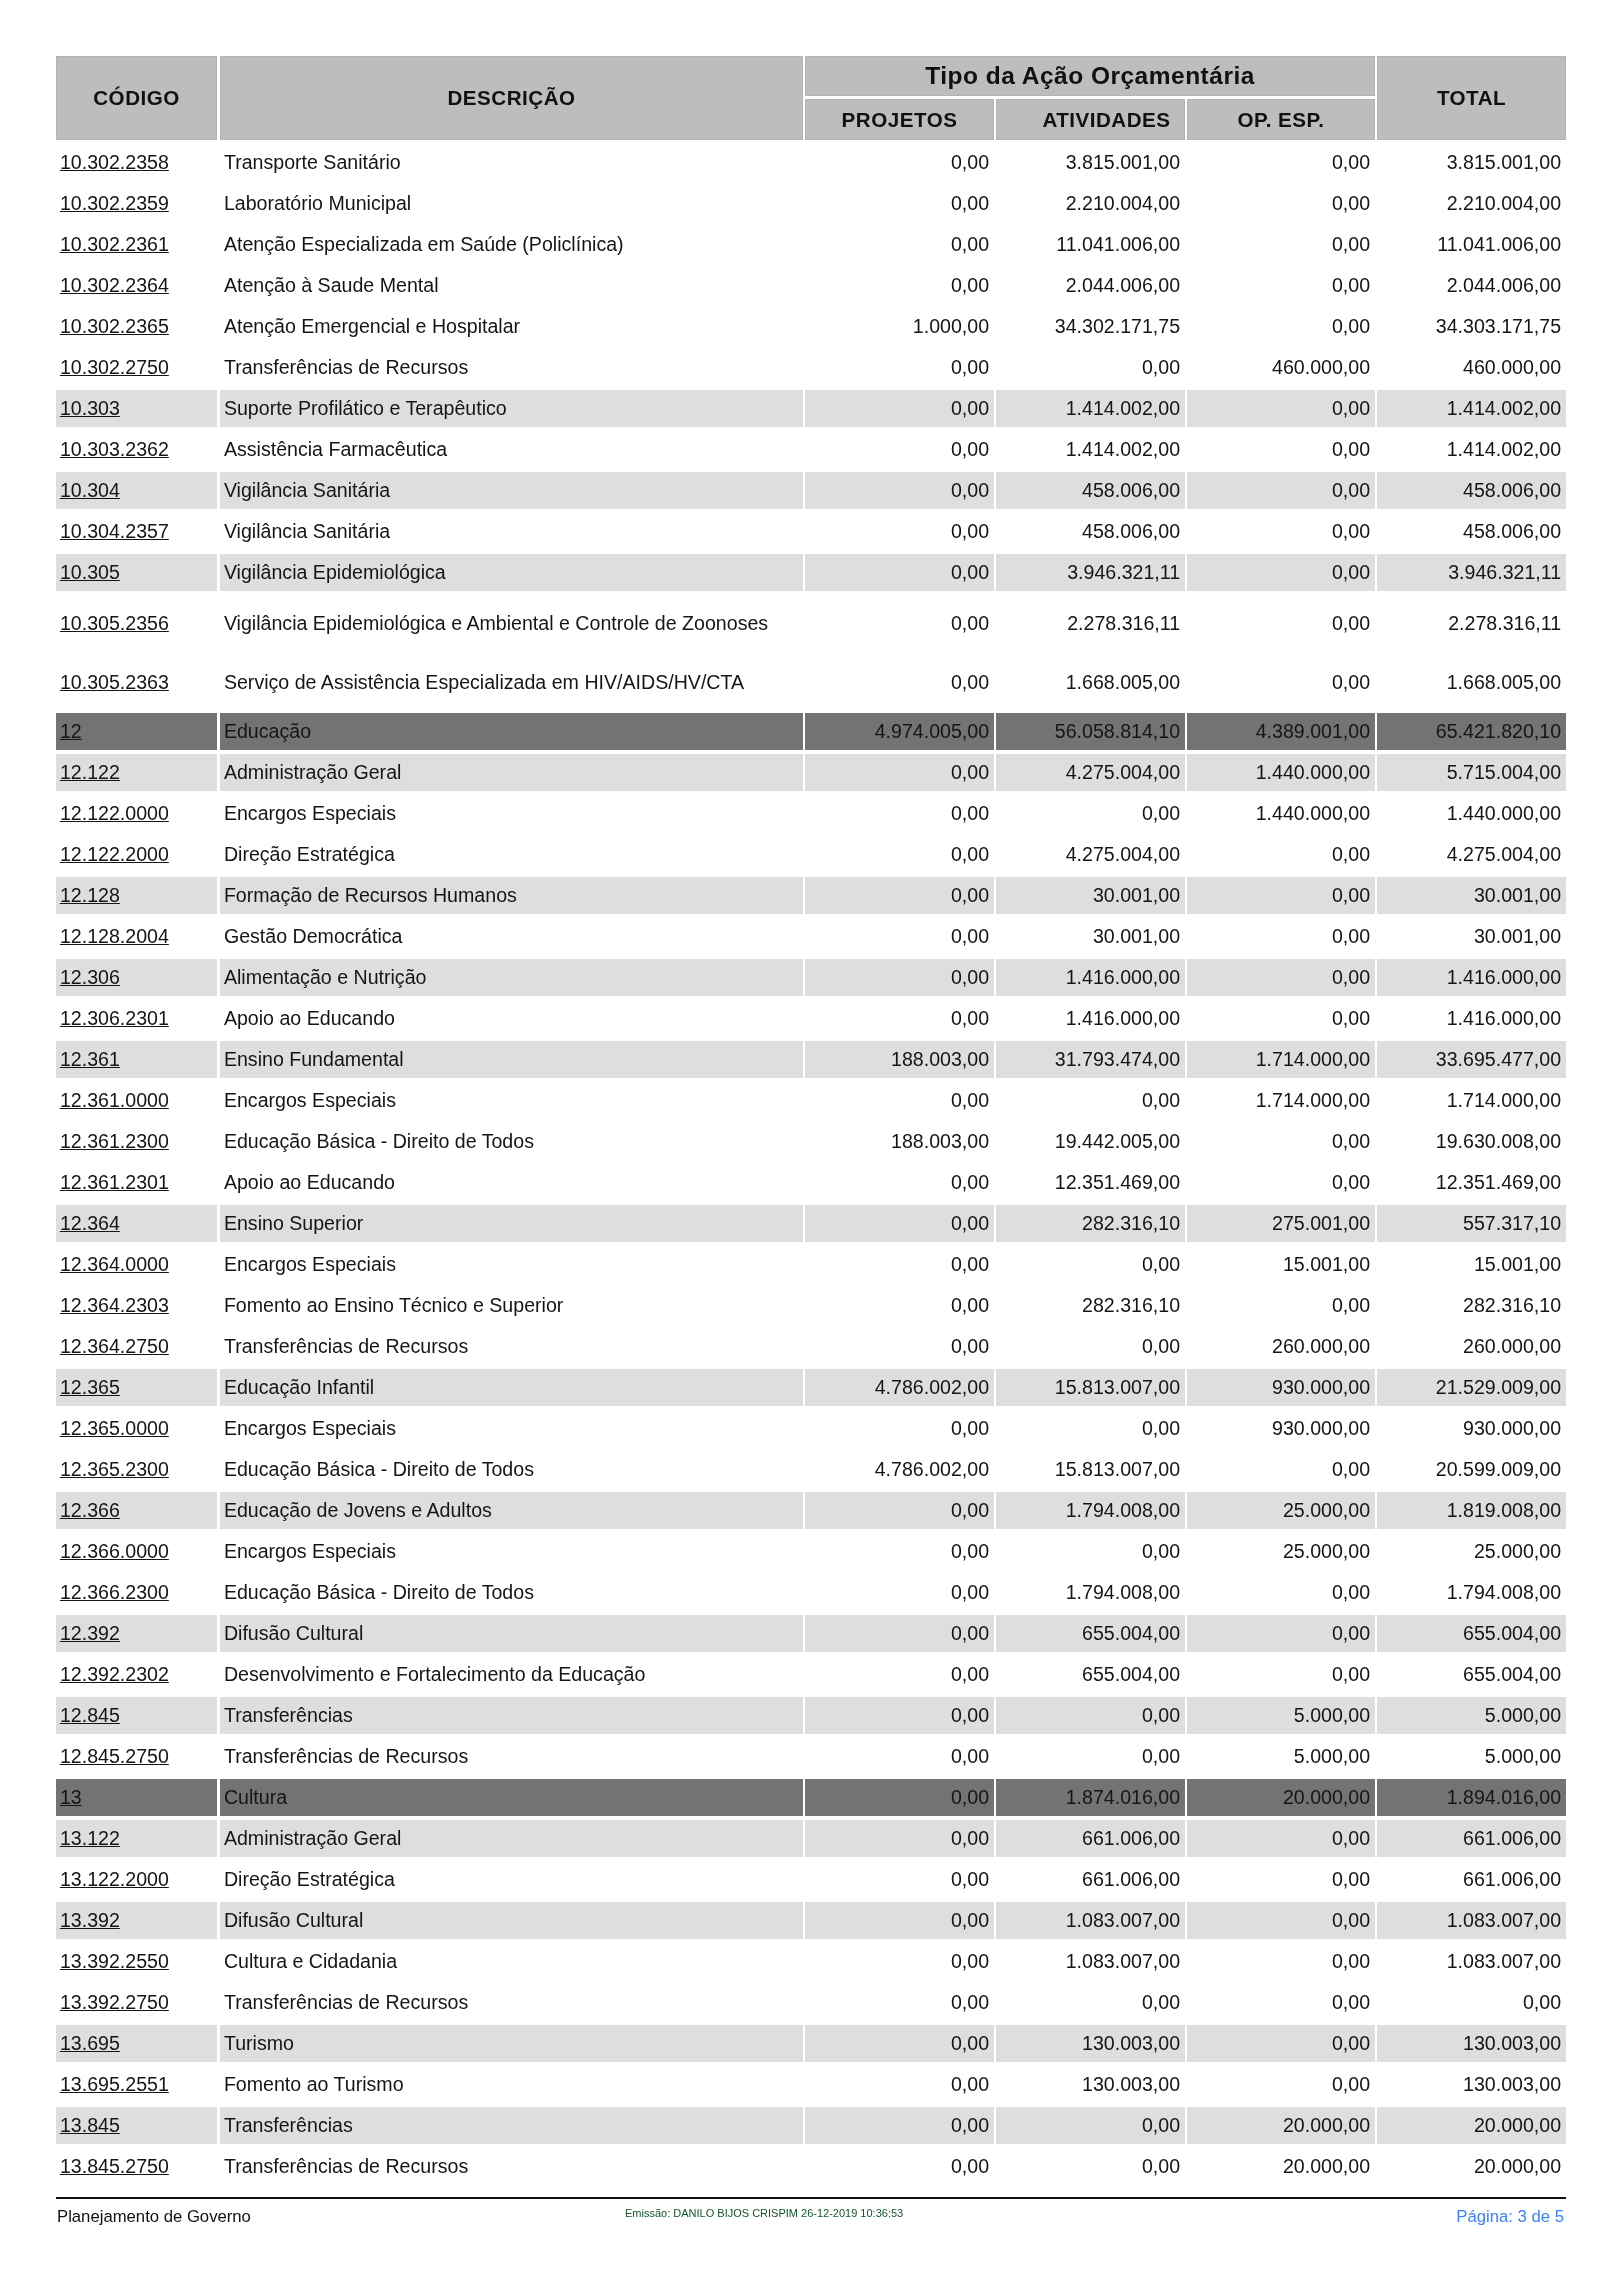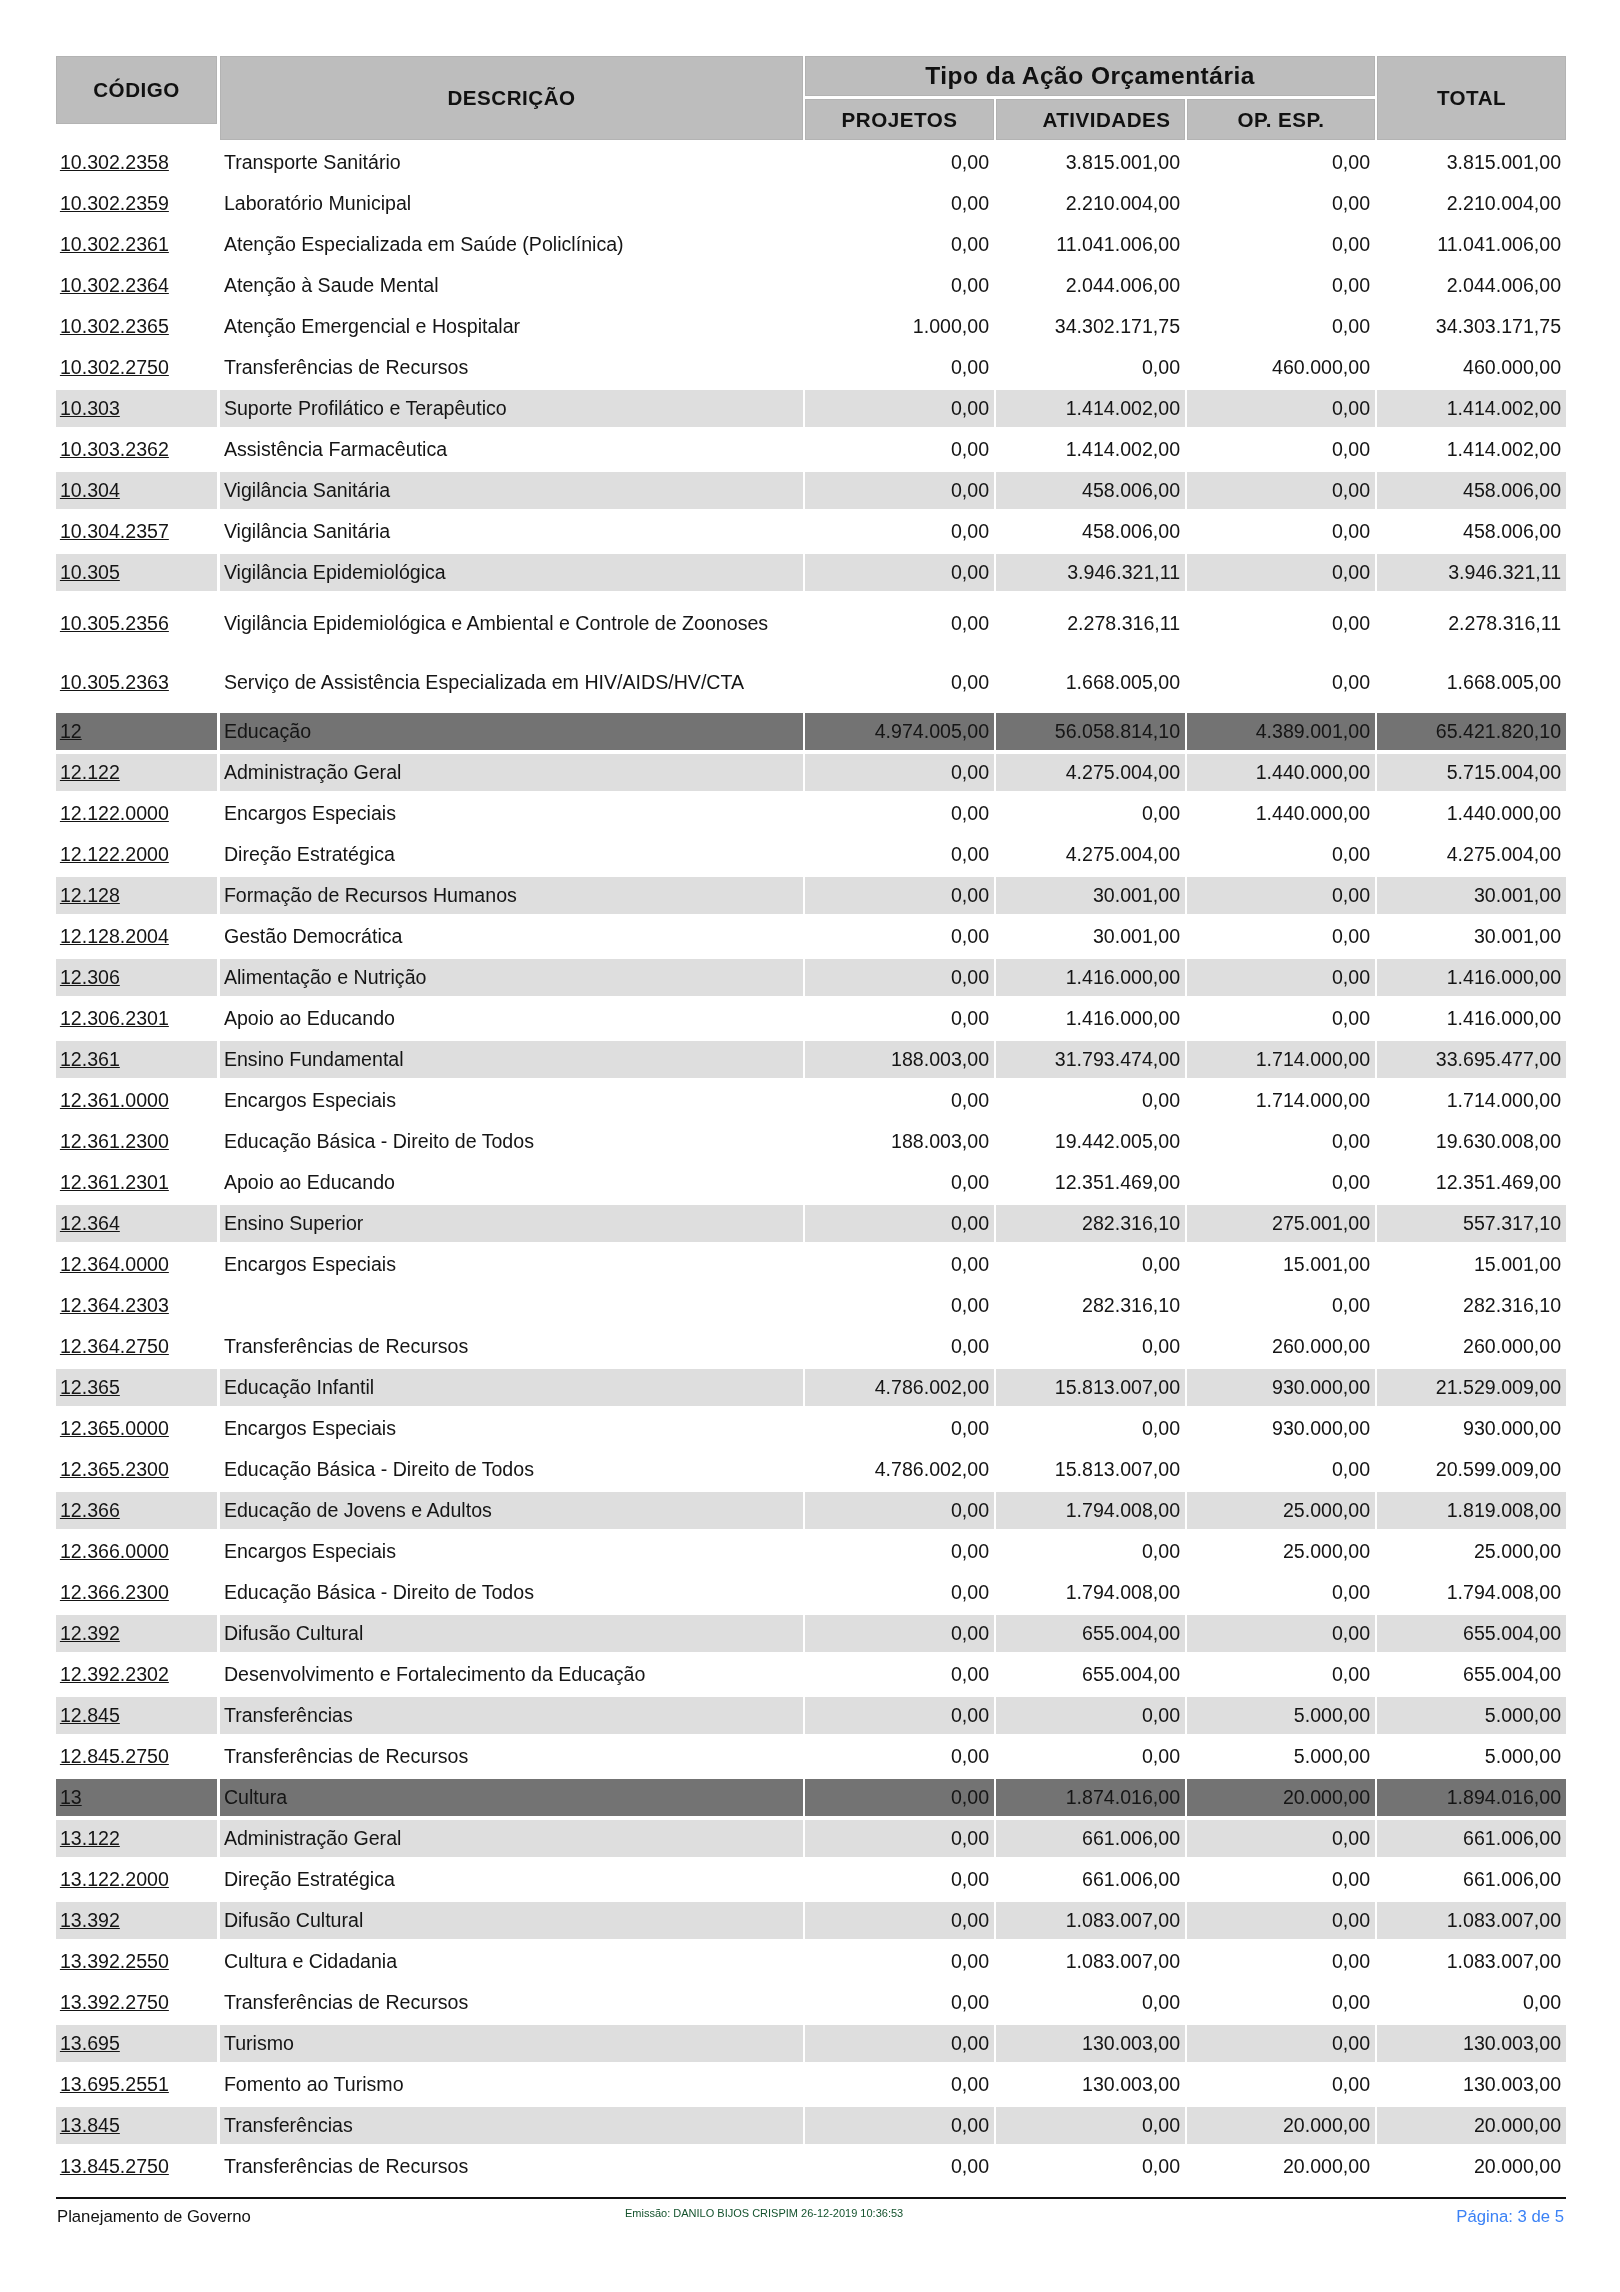--- a/index.html
+++ b/index.html
@@ -24,21 +24,21 @@
   .footer{position:absolute;top:2207px;font-size:16.7px;}
   .f-left{left:57px;color:#111;}
   .f-mid{left:625px;color:#14532d;font-size:11px;}
   .f-right{right:56px;color:#3b82f6;}
 </style>
 </head>
 <body>
 
 <div class="tbl">
   <div class="hdr">
-    <div class="hcell" style="left:0;top:0;width:161px;height:68px;text-align:center;">CÓDIGO</div>
+    <div class="hcell" style="left:0;top:0;width:161px;height:84px;text-align:center;">CÓDIGO</div>
     <div class="hcell" style="left:164px;top:0;width:583px;height:84px;">DESCRIÇÃO</div>
     <div class="hcell" style="left:749px;top:0;width:570px;height:40px;font-size:24.5px;">Tipo da Ação Orçamentária</div>
     <div class="hcell" style="left:749px;top:43px;width:189px;height:41px;">PROJETOS</div>
     <div class="hcell" style="left:940px;top:43px;width:189px;height:41px;padding-left:32px;">ATIVIDADES</div>
     <div class="hcell" style="left:1131px;top:43px;width:188px;height:41px;">OP. ESP.</div>
     <div class="hcell" style="left:1321px;top:0;width:189px;height:84px;">TOTAL</div>
   </div>
   <div id="rows" style="margin-top:2px;">
       <div class="row">
         <div class="cell c-code">10.302.2358</div>
@@ -251,20 +251,21 @@
       <div class="row">
         <div class="cell c-code">12.364.0000</div>
         <div class="cell c-desc">Encargos Especiais</div>
         <div class="cell c-proj">0,00</div>
         <div class="cell c-ativ">0,00</div>
         <div class="cell c-op">15.001,00</div>
         <div class="cell c-tot">15.001,00</div>
       </div>
       <div class="row">
         <div class="cell c-code">12.364.2303</div>
+        <div class="cell c-desc">Fomento ao Ensino Técnico e Superior</div>
         <div class="cell c-proj">0,00</div>
         <div class="cell c-ativ">282.316,10</div>
         <div class="cell c-op">0,00</div>
         <div class="cell c-tot">282.316,10</div>
       </div>
       <div class="row">
         <div class="cell c-code">12.364.2750</div>
         <div class="cell c-desc">Transferências de Recursos</div>
         <div class="cell c-proj">0,00</div>
         <div class="cell c-ativ">0,00</div>

